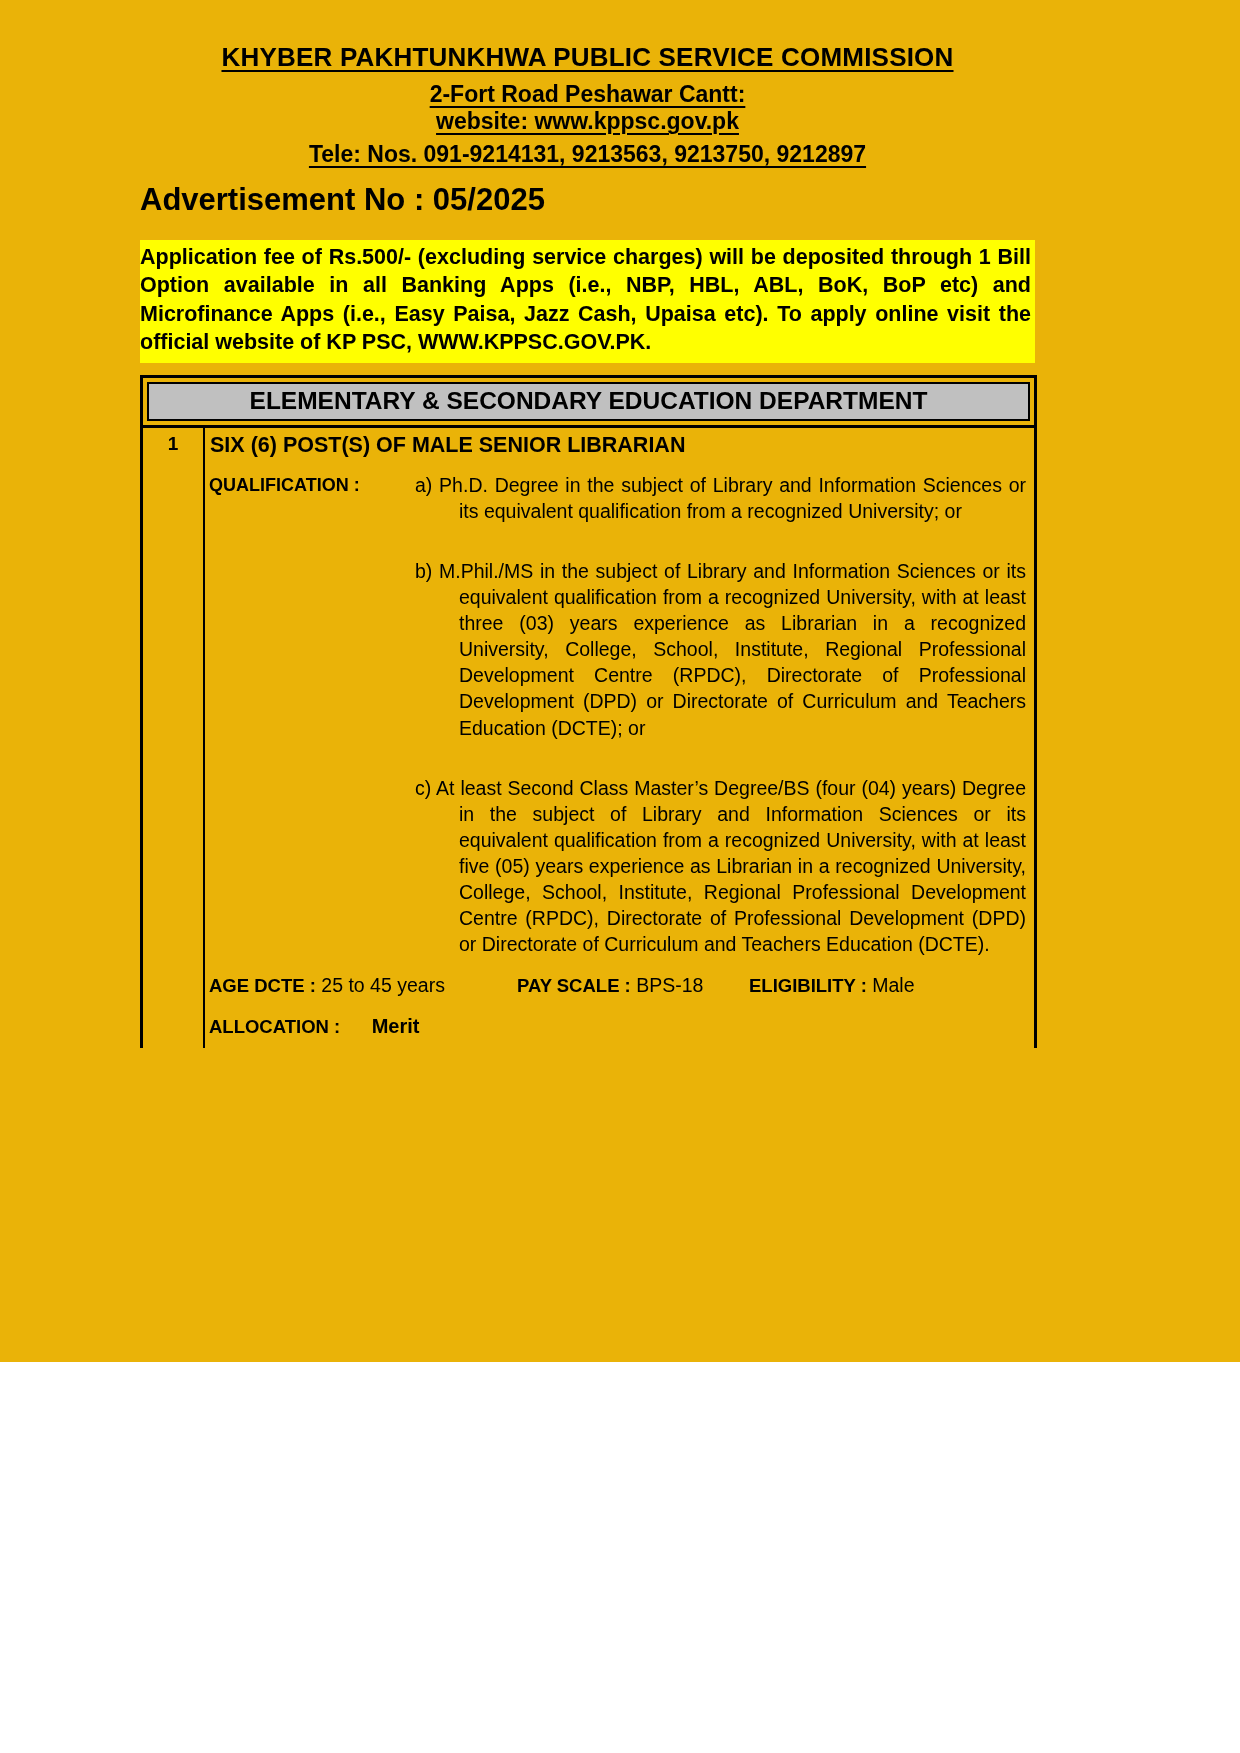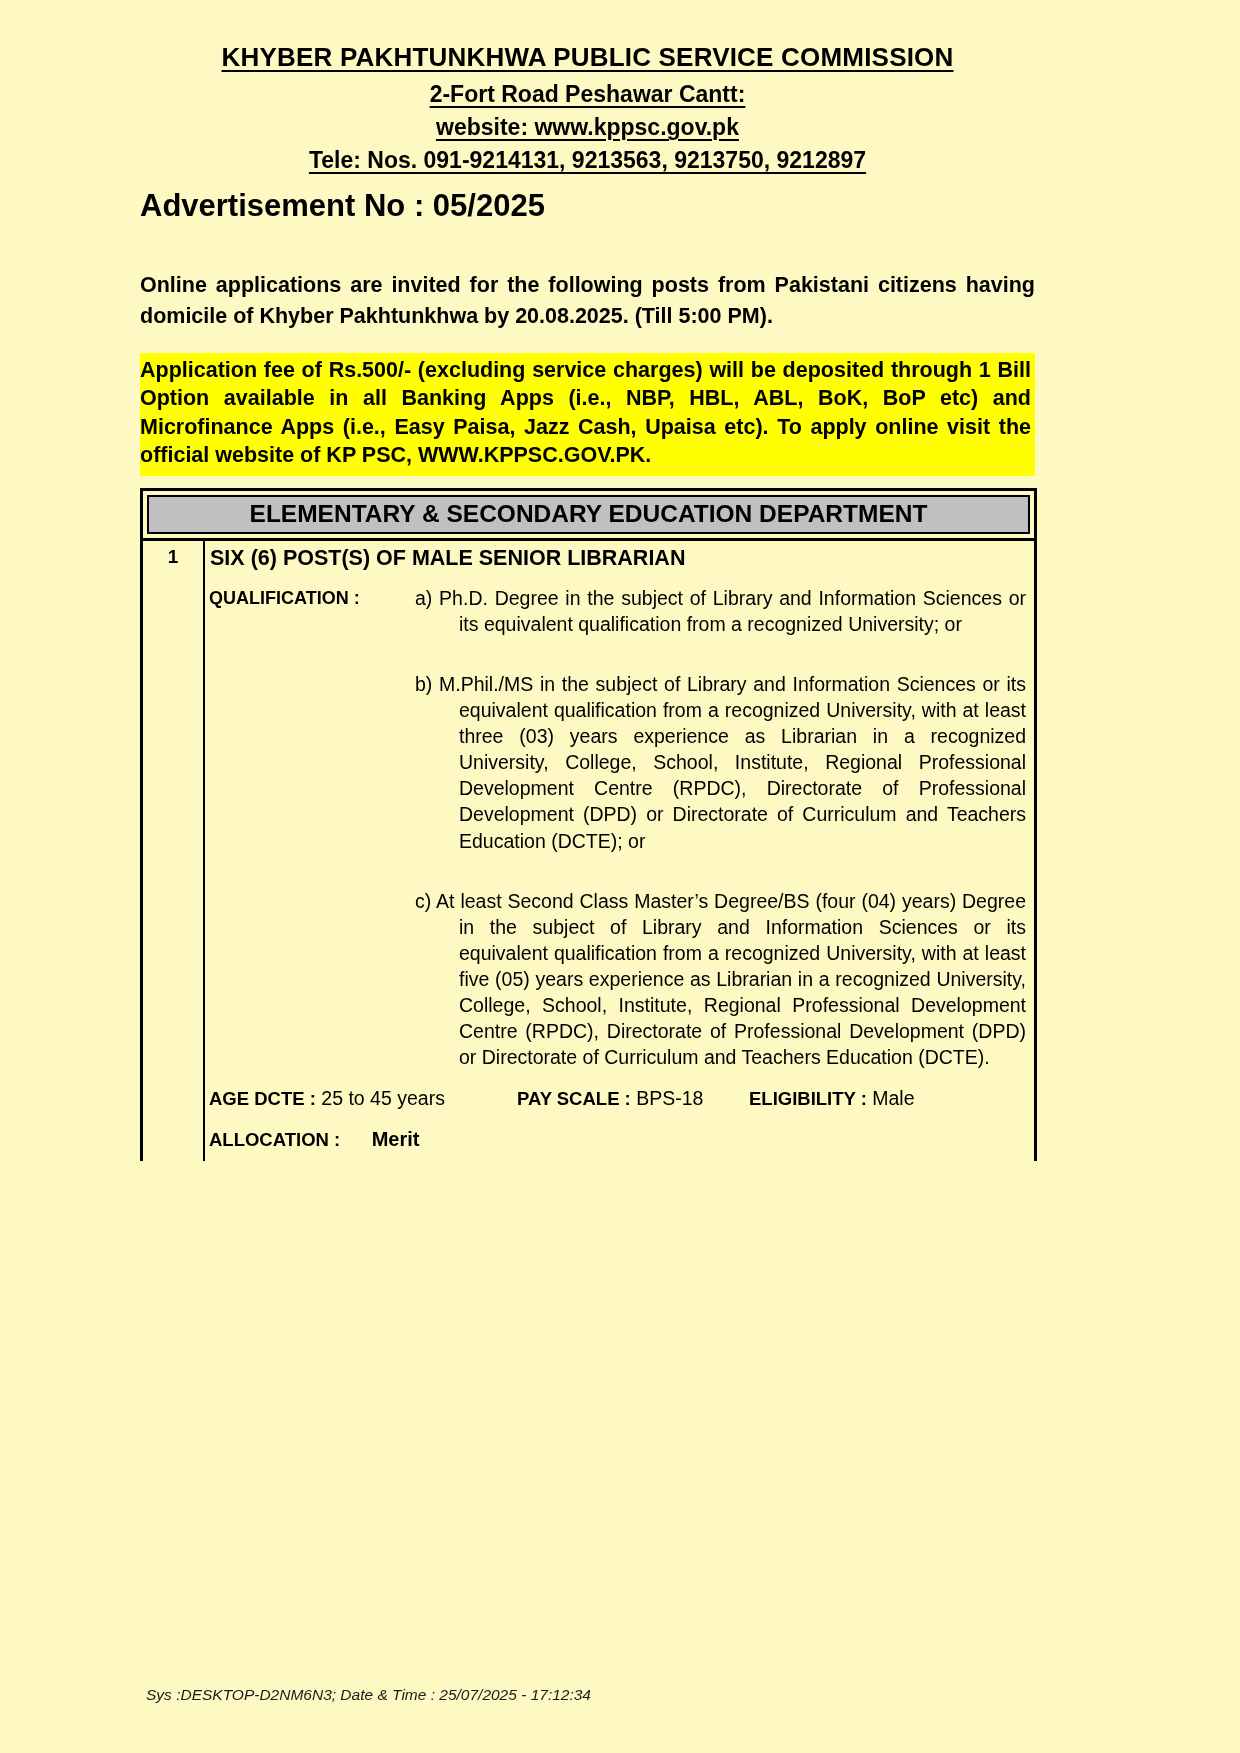--- a/index.html
+++ b/index.html
@@ -5,41 +5,41 @@
   html, body {
     margin: 0;
     padding: 0;
     background: #ffffff;
     font-family: "Liberation Sans", sans-serif;
     color: #000000;
   }
   .page {
     position: relative;
     width: 1240px;
-    height: 1753px;
-    background: #fef9c3;
+    height: 1362px;
+    background: #eab308;
     overflow: hidden;
   }
   .content {
     margin-left: 140px;
     width: 895px;
     padding-top: 42px;
   }
   
   .doc-header {
     text-align: center;
     font-weight: bold;
   }
   .doc-header .line {
     text-decoration: underline;
     text-decoration-thickness: 2px;
     text-underline-offset: 4px;
   }
   .hline1 { font-size: 26px; margin-bottom: 8px; letter-spacing: 0.2px; }
-  .hline2 { font-size: 23px; margin-bottom: 6px; }
+  .hline2 { font-size: 23px; margin-bottom: 0; }
   .hline3 { font-size: 23px; margin-bottom: 6px; }
   .hline4 { font-size: 23px; }
   
   .dated-row {
     text-align: right;
     font-weight: bold;
     font-size: 23px;
     margin-top: 28px;
     padding-right: 28px;
   }
@@ -171,21 +171,20 @@
     <div class="doc-header">
       <div class="hline1"><span class="line">KHYBER PAKHTUNKHWA PUBLIC SERVICE COMMISSION</span></div>
       <div class="hline2"><span class="line">2-Fort Road Peshawar Cantt:</span></div>
       <div class="hline3"><span class="line">website: www.kppsc.gov.pk</span></div>
       <div class="hline4"><span class="line">Tele: Nos. 091-9214131, 9213563, 9213750, 9212897</span></div>
     </div>
 
 
     <div class="adv-title">Advertisement No : 05/2025</div>
 
-    <div class="intro">Online applications are invited for the following posts from Pakistani citizens having domicile of Khyber Pakhtunkhwa by 20.08.2025. (Till 5:00 PM).</div>
 
     <div class="fee-notice">Application fee of Rs.500/- (excluding service charges) will be deposited through 1 Bill Option available in all Banking Apps (i.e., NBP, HBL, ABL, BoK, BoP etc) and Microfinance Apps (i.e., Easy Paisa, Jazz Cash, Upaisa etc). To apply online visit the official website of KP PSC, WWW.KPPSC.GOV.PK.</div>
 
     <div class="post-table">
       <div class="dept-header-cell">
         <div class="dept-bar">ELEMENTARY &amp; SECONDARY EDUCATION DEPARTMENT</div>
       </div>
       <div class="post-row">
         <div class="serial-col">1</div>
         <div class="content-col">

